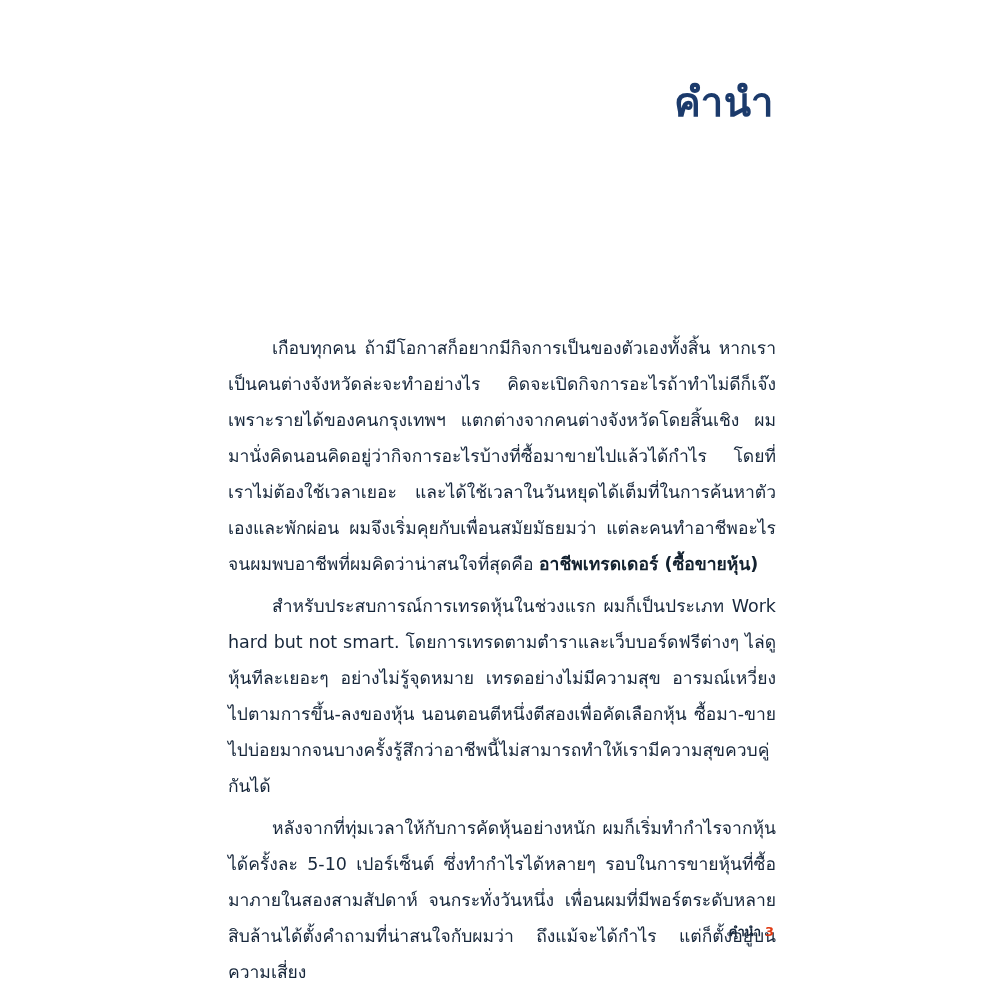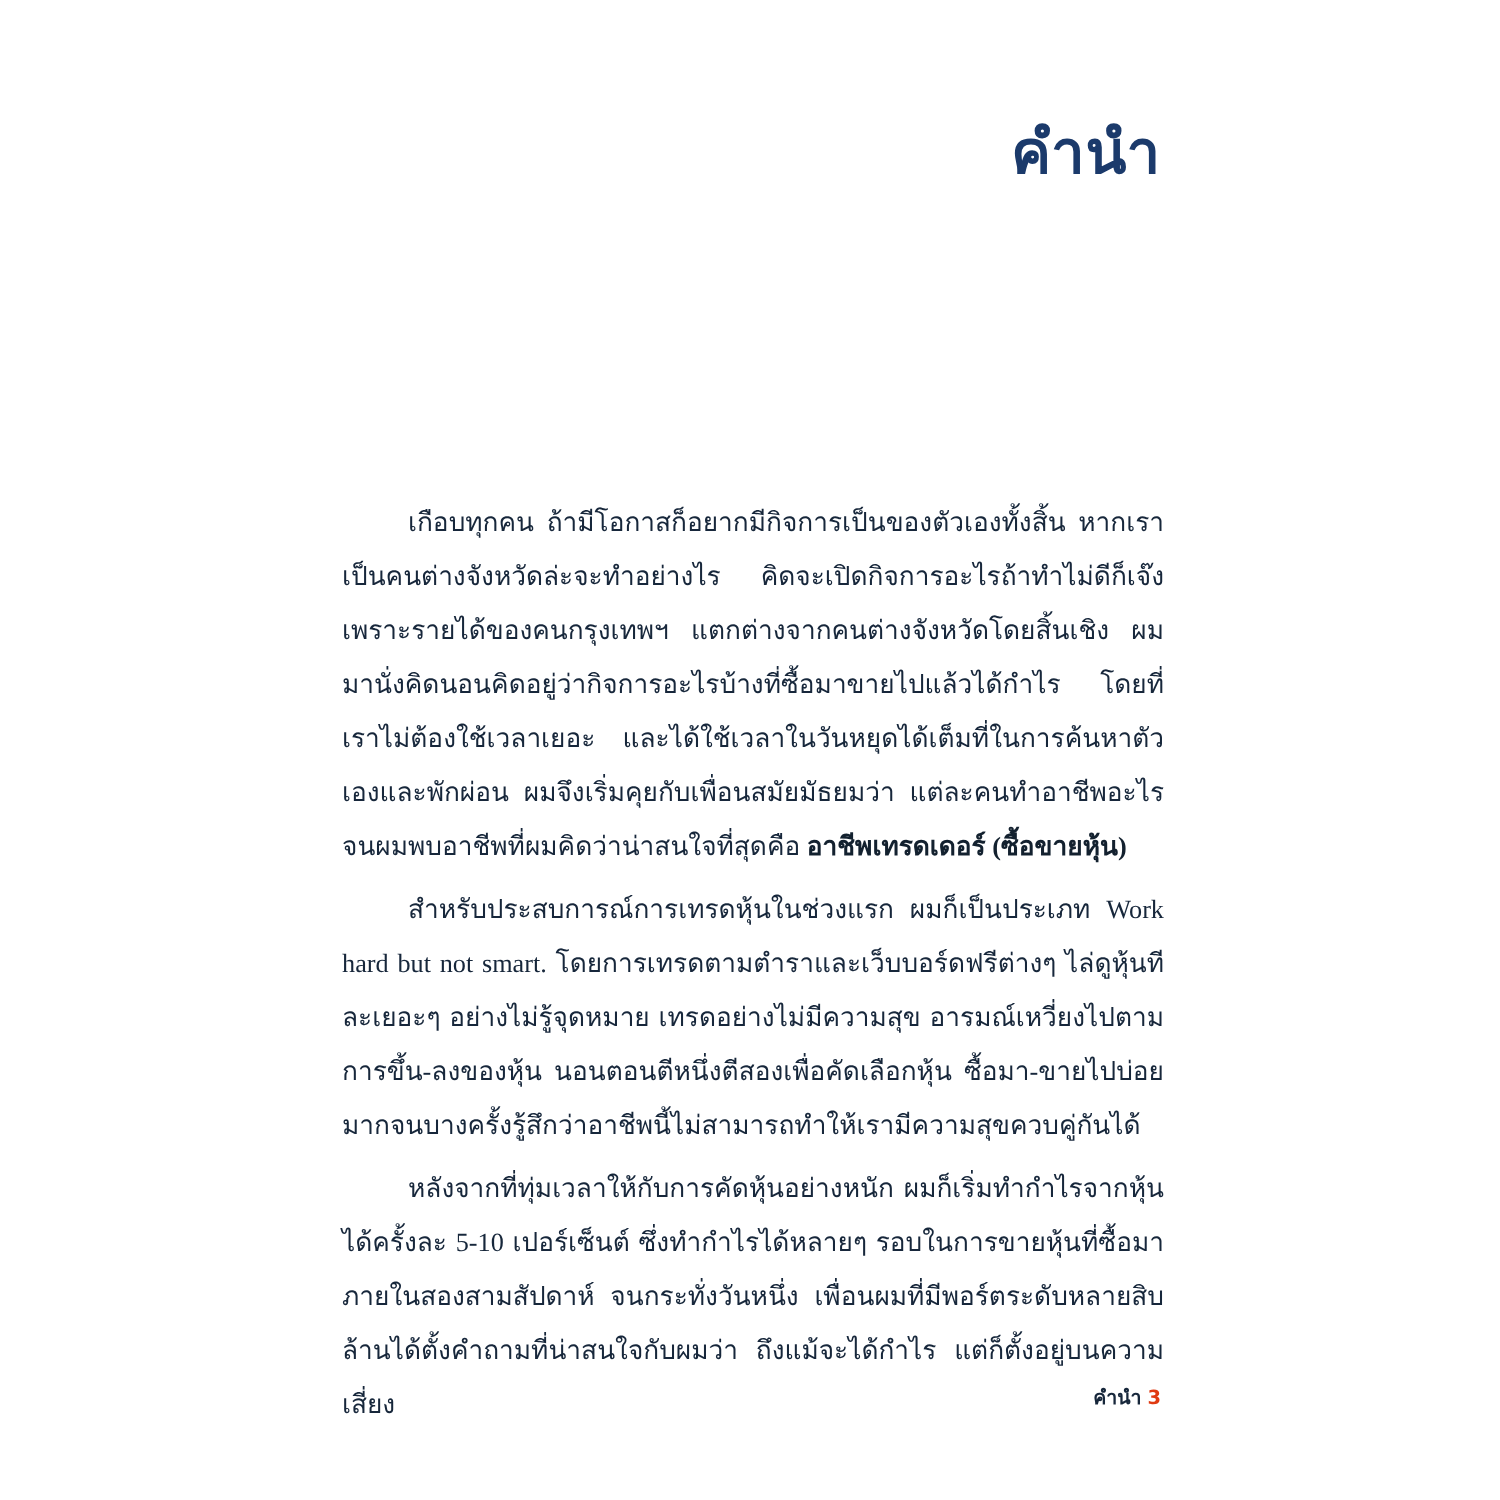--- a/index.html
+++ b/index.html
@@ -34,21 +34,20 @@
     letter-spacing: 0.5px;
     line-height: 1.2;
     white-space: nowrap;
   }
 
   .body-col {
     position: absolute;
     left: 228px;
     top: 330px;
     width: 548px;
-    font-family: Liberation Serif, serif;
   }
 
   .para {
     margin: 0 0 6px 0;
     font-size: 17.5px;
     line-height: 36px;
     color: #17273b;
     text-align: justify;
     text-justify: inter-word;
     text-indent: 44px;

